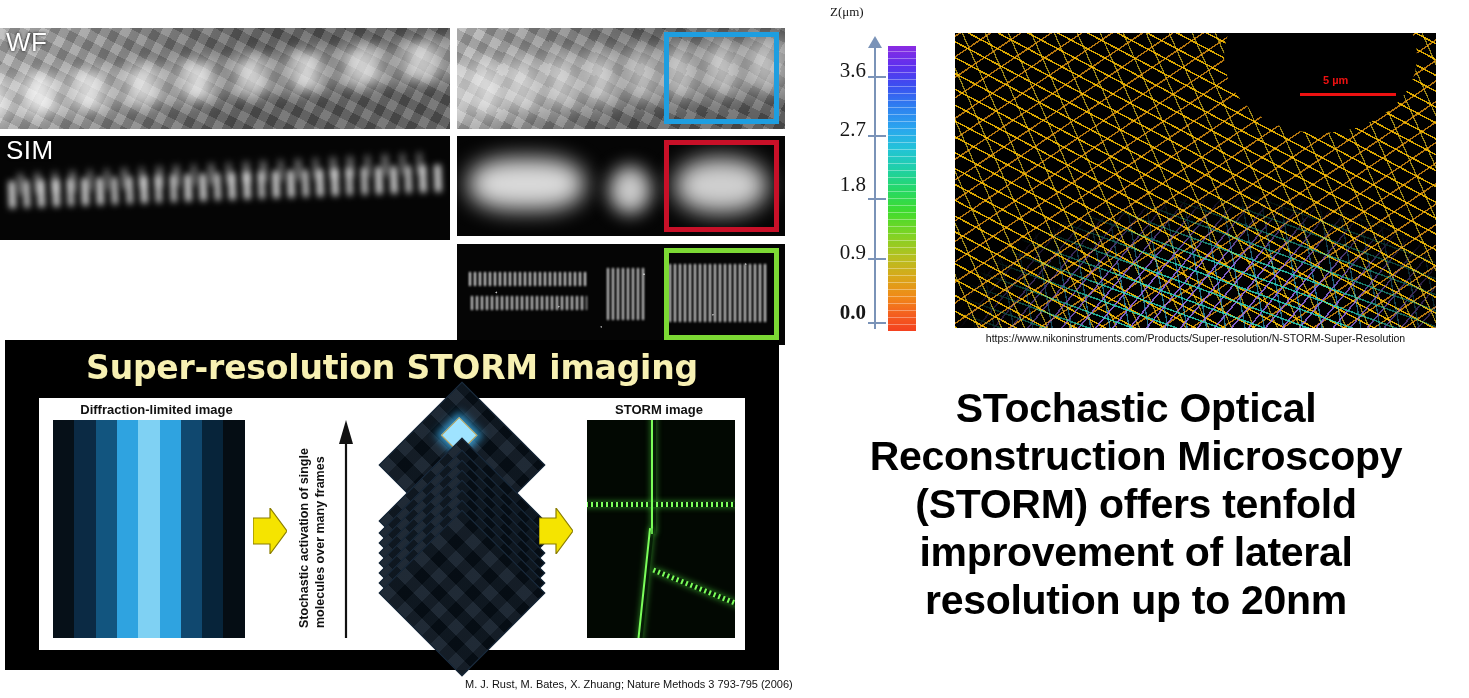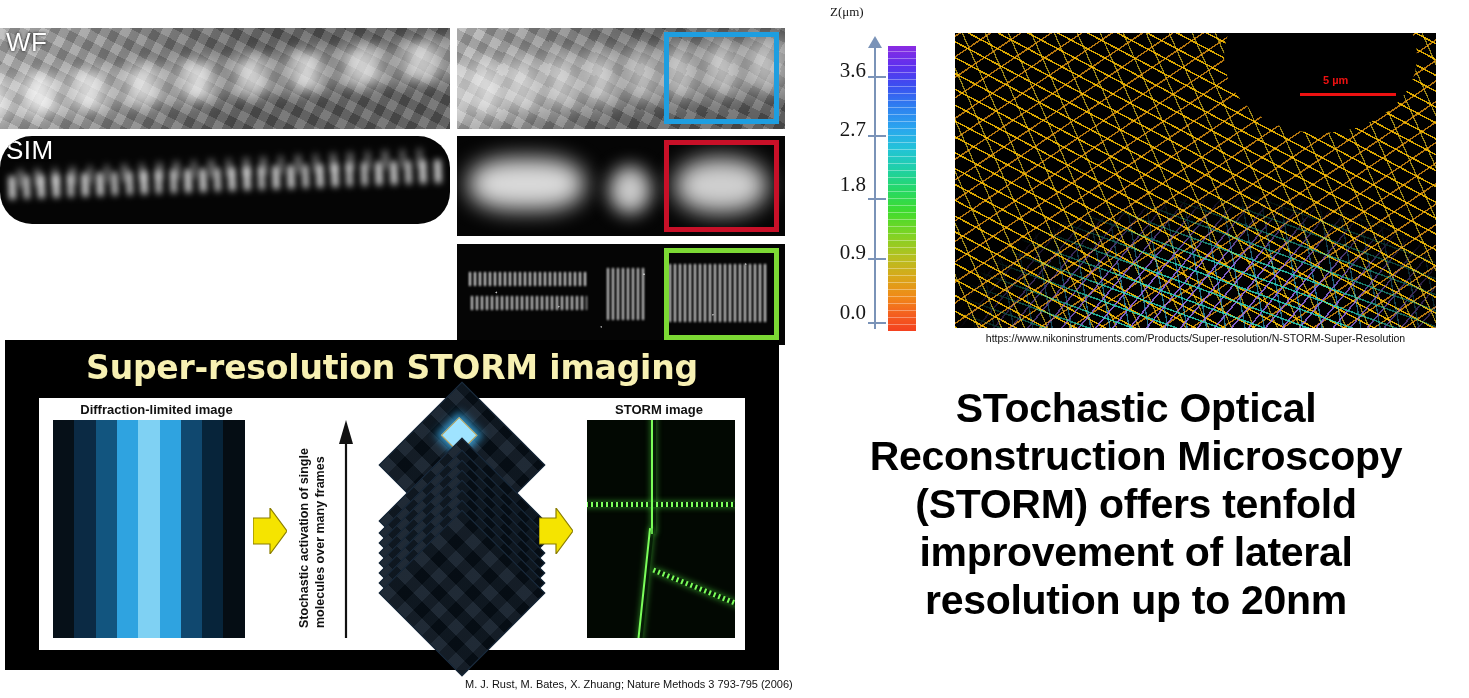--- a/index.html
+++ b/index.html
@@ -204,21 +204,21 @@
     <div class="wf-fil"></div>
     <span class="panel-label">WF</span>
   </div>
 
   <div class="strip" style="left:457px; top:4px; width:328px; height:101px;">
     <div class="wf-tex" style="background-size:42px 42px, 46px 46px, 100% 100%;"></div>
     <div class="wf-fil" style="top:22%; height:52%; filter:blur(10px);"></div>
     <div class="hl-box" style="right:6px; top:4px; width:115px; height:92px; border-width:5px; border-color:#1e9ee0;"></div>
   </div>
 
-  <div class="strip" style="left:0px; top:112px; width:450px; height:88px;border-radius:32px;">
+  <div class="strip" style="left:0px; top:112px; width:450px; height:104px;">
     <div class="sim-bg">
       <div class="sim-fil"></div>
       <div class="sim-fil2"></div>
     </div>
     <span class="panel-label">SIM</span>
   </div>
 
   <div class="strip" style="left:457px; top:112px; width:328px; height:100px;">
     <div class="sim-bg">
       <div class="abs" style="left:12px; top:22px; width:115px; height:52px; background:#d9d9d9; border-radius:40%; filter:blur(11px);"></div>
@@ -311,21 +311,21 @@
 
     <div class="z-tick-label" style="left:4px; top:117px; width:62px;">2.7</div>
     <div class="z-tick-line" style="left:68px; top:135px; width:18px;"></div>
 
     <div class="z-tick-label" style="left:4px; top:172px; width:62px;">1.8</div>
     <div class="z-tick-line" style="left:68px; top:198px; width:18px;"></div>
 
     <div class="z-tick-label" style="left:4px; top:240px; width:62px;">0.9</div>
     <div class="z-tick-line" style="left:68px; top:258px; width:18px;"></div>
 
-    <div class="z-tick-label" style="left:4px; top:300px; width:62px;">0.0</div>
+    <div class="z-tick-label" style="left:4px; top:300px; width:62px;font-weight:bold;">0.0</div>
     <div class="z-tick-line" style="left:68px; top:322px; width:18px;"></div>
 
     <div id="colorbar" style="left:88px; top:46px; width:28px; height:285px;"></div>
   </div>
 
   <div id="nstorm-img" style="left:955px; top:33px; width:481px; height:295px;">
     <div class="abs" style="inset:0; background-image:
            repeating-linear-gradient(28deg, rgba(255,196,0,0.85) 0 1.5px, rgba(0,0,0,0) 1.5px 14px),
            repeating-linear-gradient(-34deg, rgba(255,166,20,0.7) 0 1.5px, rgba(0,0,0,0) 1.5px 17px),
            repeating-linear-gradient(66deg, rgba(255,220,40,0.6) 0 1.3px, rgba(0,0,0,0) 1.3px 21px);"></div>

